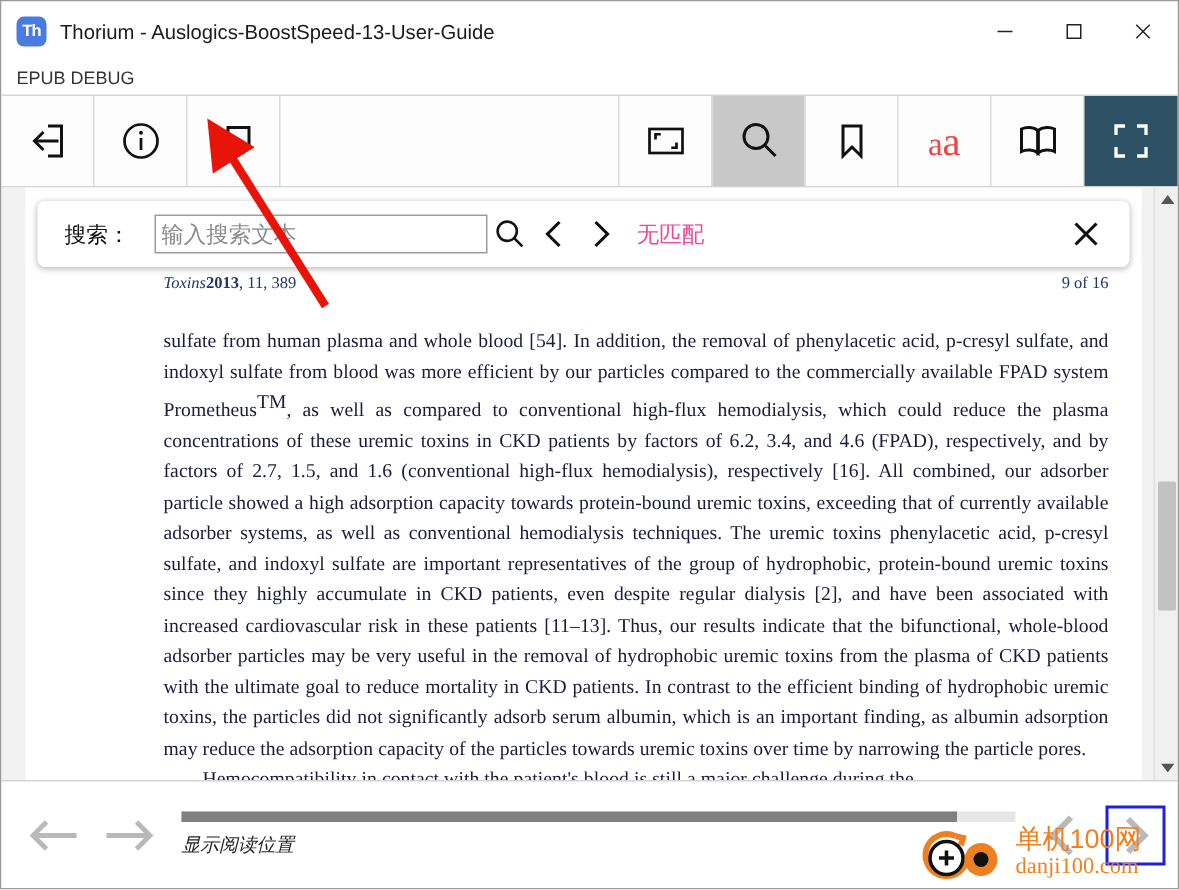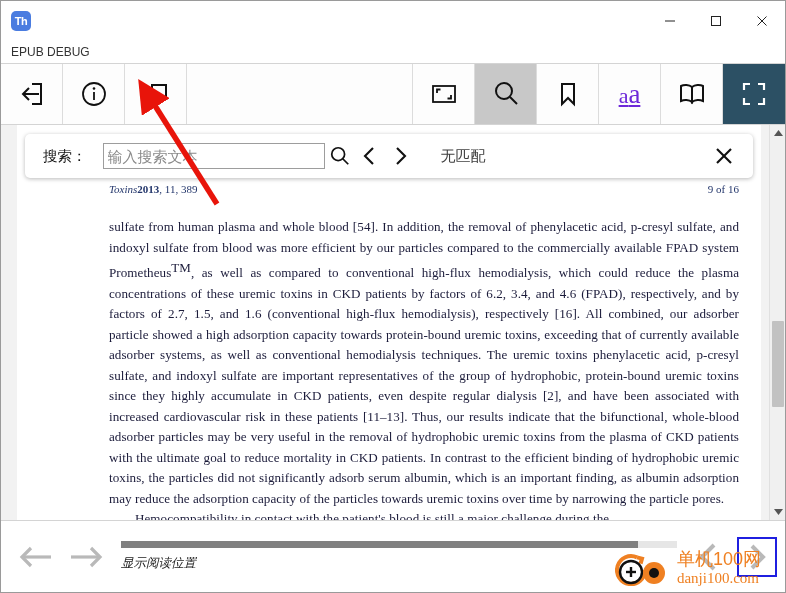--- a/index.html
+++ b/index.html
@@ -124,21 +124,21 @@
     font-size: 15px; color: #444;
     padding: 0 4px;
     font-family: "Liberation Sans", sans-serif;
   }
   .search-input::placeholder { color: #8a8a8a; }
   .sp-icon {
     width: 30px; height: 30px;
     display: flex; align-items: center; justify-content: center;
     color: #111;
   }
-  .sp-status { font-size: 15px; color: #404040; margin-left: 26px; }
+  .sp-status { font-size: 15px; color: #ec4899; margin-left: 10px; }
   .sp-close { margin-left: auto; width: 34px; height: 34px;
     display: flex; align-items: center; justify-content: center; color: #111; }
 
   
   .vscroll {
     position: absolute; right: 0; top: 0; bottom: 0; width: 16px;
     background: #f0f0f0; border-left: 1px solid #e0e0e0;
   }
   .vs-arrow {
     position: absolute; left: 0; width: 16px; height: 16px;
@@ -207,20 +207,21 @@
   .annot { position: absolute; left: 0; top: 0; width: 786px; height: 593px;
     pointer-events: none; z-index: 20; }
 </style>
 </head>
 <body>
 
 <div class="app">
 
   <div class="titlebar">
     <div class="app-icon">Th</div>
+    <div class="title-text">Thorium - Auslogics-BoostSpeed-13-User-Guide</div>
     <div class="winbtns">
       <div class="winbtn">
         <svg width="12" height="12" viewBox="0 0 12 12">
             <line x1="1" y1="6" x2="11" y2="6" stroke="#222" stroke-width="1"></line>
           </svg>
       </div>
       <div class="winbtn">
         <svg width="12" height="12" viewBox="0 0 12 12">
             <rect x="1.5" y="1.5" width="9" height="9" fill="none" stroke="#222" stroke-width="1"></rect>
           </svg>
@@ -279,21 +280,21 @@
           <circle cx="12" cy="11" r="8" fill="none" stroke="#111" stroke-width="2"></circle>
           <line x1="18" y1="17" x2="25" y2="24" stroke="#111" stroke-width="2"></line>
         </svg>
       </div>
       <div class="tb-btn">
         <svg width="26" height="26" viewBox="0 0 26 26">
           <path d="M7 3 H19 V23 L13 17 L7 23 Z" fill="none" stroke="#111" stroke-width="2"></path>
         </svg>
       </div>
       <div class="tb-btn">
-        <span style="font-family:'Liberation Serif',serif;font-size:22px;color:#6d28d9;text-decoration:underline;">a<span style="font-size:27px;">a</span></span>
+        <span style="font-family:'Liberation Serif',serif;font-size:22px;color:#ef4444;">a<span style="font-size:27px;">a</span></span>
       </div>
       <div class="tb-btn">
         <svg width="28" height="26" viewBox="0 0 28 26">
           <path d="M14 6 C11 3.5 6 3.5 3 5 V20 C6 18.5 11 18.5 14 21 Z" fill="none" stroke="#111" stroke-width="2"></path>
           <path d="M14 6 C17 3.5 22 3.5 25 5 V20 C22 18.5 17 18.5 14 21 Z" fill="none" stroke="#111" stroke-width="2"></path>
           <line x1="14" y1="6" x2="14" y2="21" stroke="#111" stroke-width="2"></line>
         </svg>
       </div>
       <div class="tb-btn accent">
         <svg width="26" height="26" viewBox="0 0 26 26">

